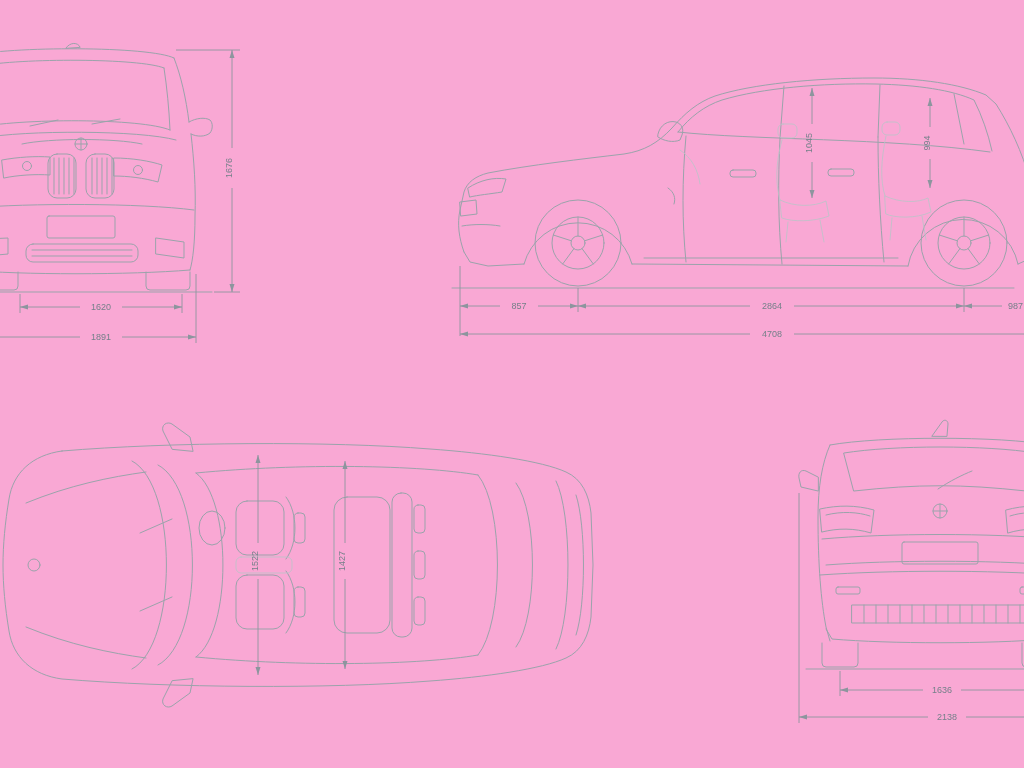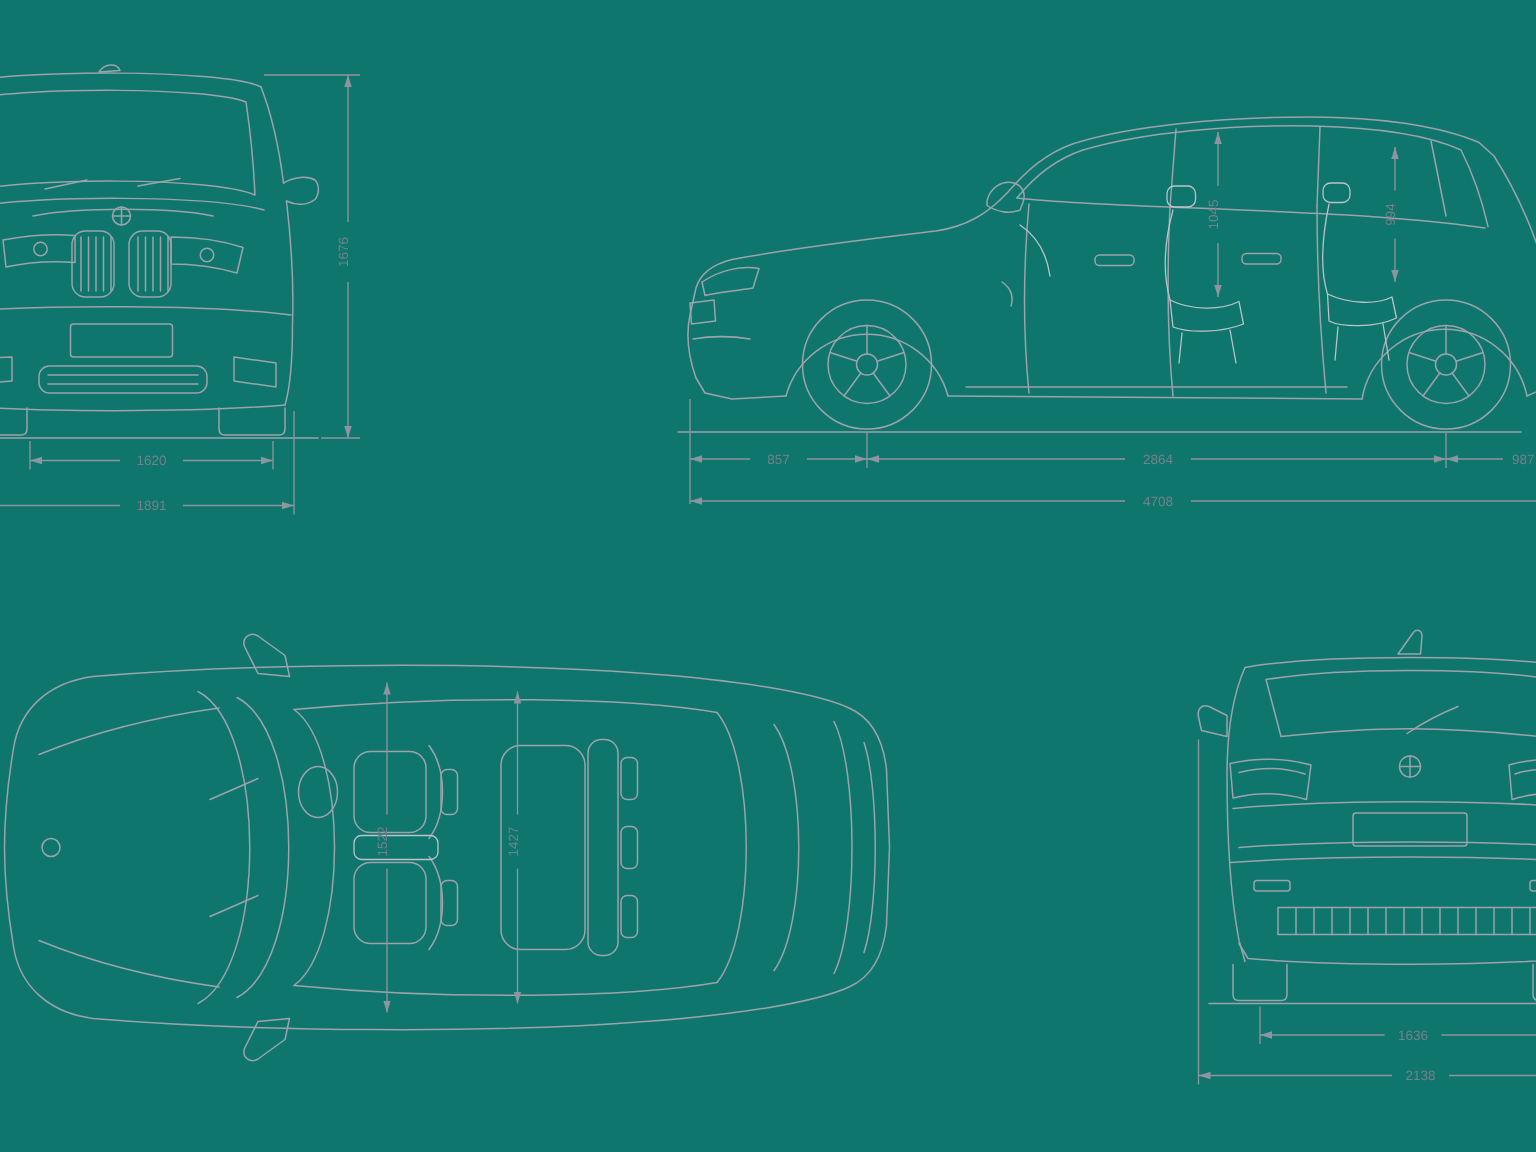--- a/index.html
+++ b/index.html
@@ -1,18 +1,18 @@
 <!DOCTYPE html>
 <html><head>
 <meta charset="utf-8">
 <style>
   html,body { margin:0; padding:0; }
   .canvas {
     position:relative; width:1024px; height:768px;
-    background:#0f766e; overflow:hidden;
+    background:#f9a8d4; overflow:hidden;
     font-family:"Liberation Sans", sans-serif;
   }
   .canvas svg { position:absolute; overflow:hidden; display:block; }
   .lines * { fill:none; stroke:#9ba3ab; stroke-width:1; stroke-linecap:round; stroke-linejoin:round; }
   .ghost * { fill:none; stroke:#bdc3c9; stroke-width:.85; stroke-linecap:round; stroke-linejoin:round; }
   .dim *   { fill:none; stroke:#8d959e; stroke-width:.9; stroke-linecap:butt; }
   .dim text, text.dimtext {
     fill:#75808a; stroke:none;
     font-family:"Liberation Sans", sans-serif; font-size:9px;
   }

